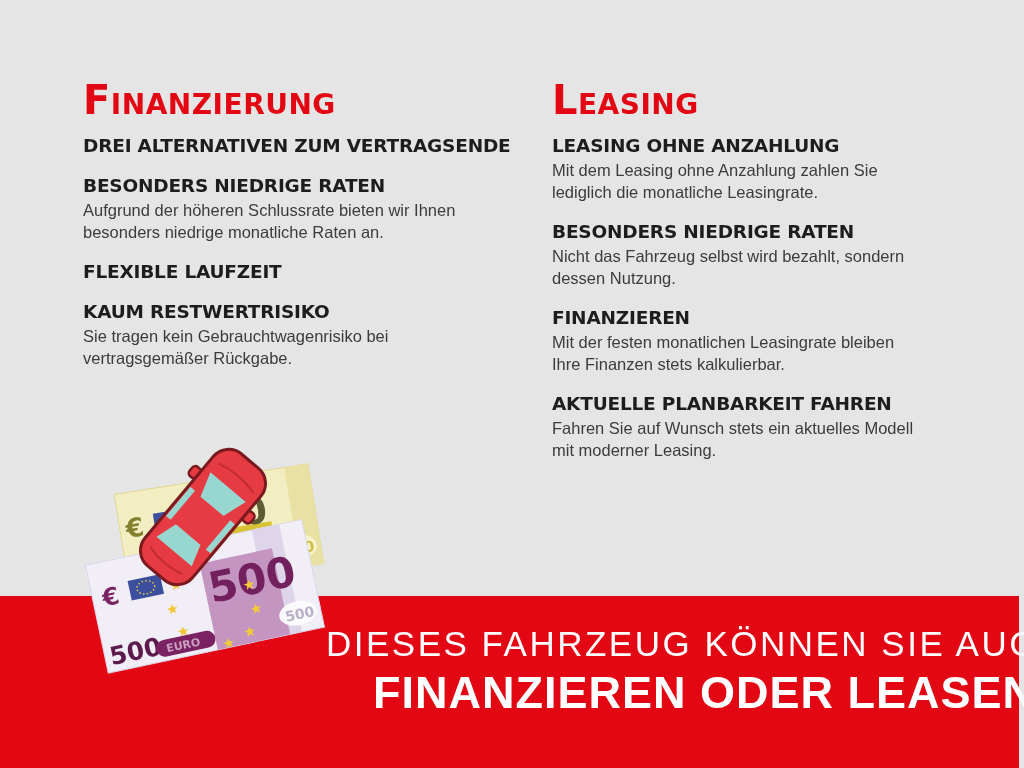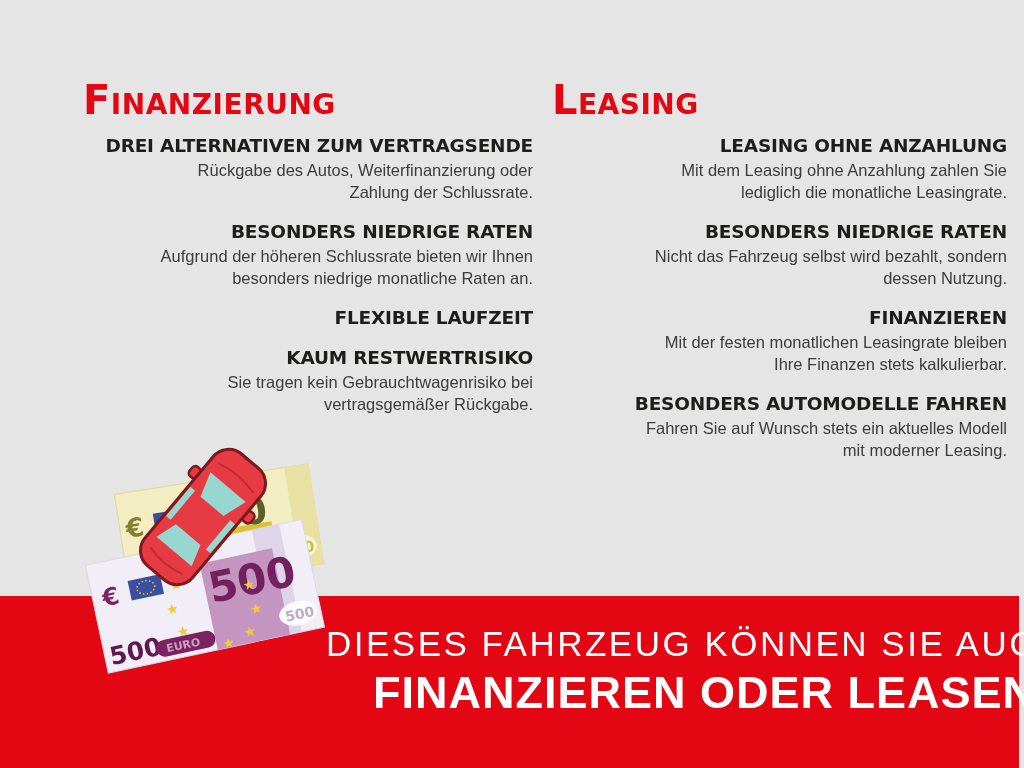--- a/index.html
+++ b/index.html
@@ -15,21 +15,21 @@
   .col-right{left:552px;width:455px;}
   .col-title{
     font-family:"DejaVu Sans",sans-serif;
     font-variant:small-caps;
     font-weight:bold;
     font-size:40px;line-height:40px;
     color:#e30613;
     letter-spacing:0.5px;
     margin:0 0 14px 0;
   }
-  .section{margin:0 0 17px 0;text-align:right;}
+  .section{margin:0 0 17px 0;}
   .sec-heading{
     font-family:"DejaVu Sans",sans-serif;
     font-weight:bold;
     font-size:18.5px;line-height:23px;
     letter-spacing:-0.2px;
     color:#1d1d1b;
     margin:0 0 2px 0;
   }
   .sec-body{
     font-size:16.5px;line-height:22px;
@@ -63,24 +63,20 @@
 </head>
 <body>
 
 <div class="page">
 
   <div class="col col-left">
     <h1 class="col-title">Finanzierung</h1>
 
     <div class="section">
       <div class="sec-heading">DREI ALTERNATIVEN ZUM VERTRAGSENDE</div>
-      <div class="sec-body">
-        <span class="line">Rückgabe des Autos, Weiterfinanzierung oder</span>
-        <span class="line">Zahlung der Schlussrate.</span>
-      </div>
     </div>
 
     <div class="section">
       <div class="sec-heading">BESONDERS NIEDRIGE RATEN</div>
       <div class="sec-body">
         <span class="line">Aufgrund der höheren Schlussrate bieten wir Ihnen</span>
         <span class="line">besonders niedrige monatliche Raten an.</span>
       </div>
     </div>
 
@@ -118,21 +114,21 @@
 
     <div class="section">
       <div class="sec-heading">FINANZIEREN</div>
       <div class="sec-body">
         <span class="line">Mit der festen monatlichen Leasingrate bleiben</span>
         <span class="line">Ihre Finanzen stets kalkulierbar.</span>
       </div>
     </div>
 
     <div class="section">
-      <div class="sec-heading">BESONDERS AUTOMODELLE FAHREN</div>
+      <div class="sec-heading">AKTUELLE PLANBARKEIT FAHREN</div>
       <div class="sec-body">
         <span class="line">Fahren Sie auf Wunsch stets ein aktuelles Modell</span>
         <span class="line">mit moderner Leasing.</span>
       </div>
     </div>
   </div>
 
   <div class="banner">
     <div class="banner-text">
       <div class="banner-line1">DIESES FAHRZEUG KÖNNEN SIE AUCH</div>

